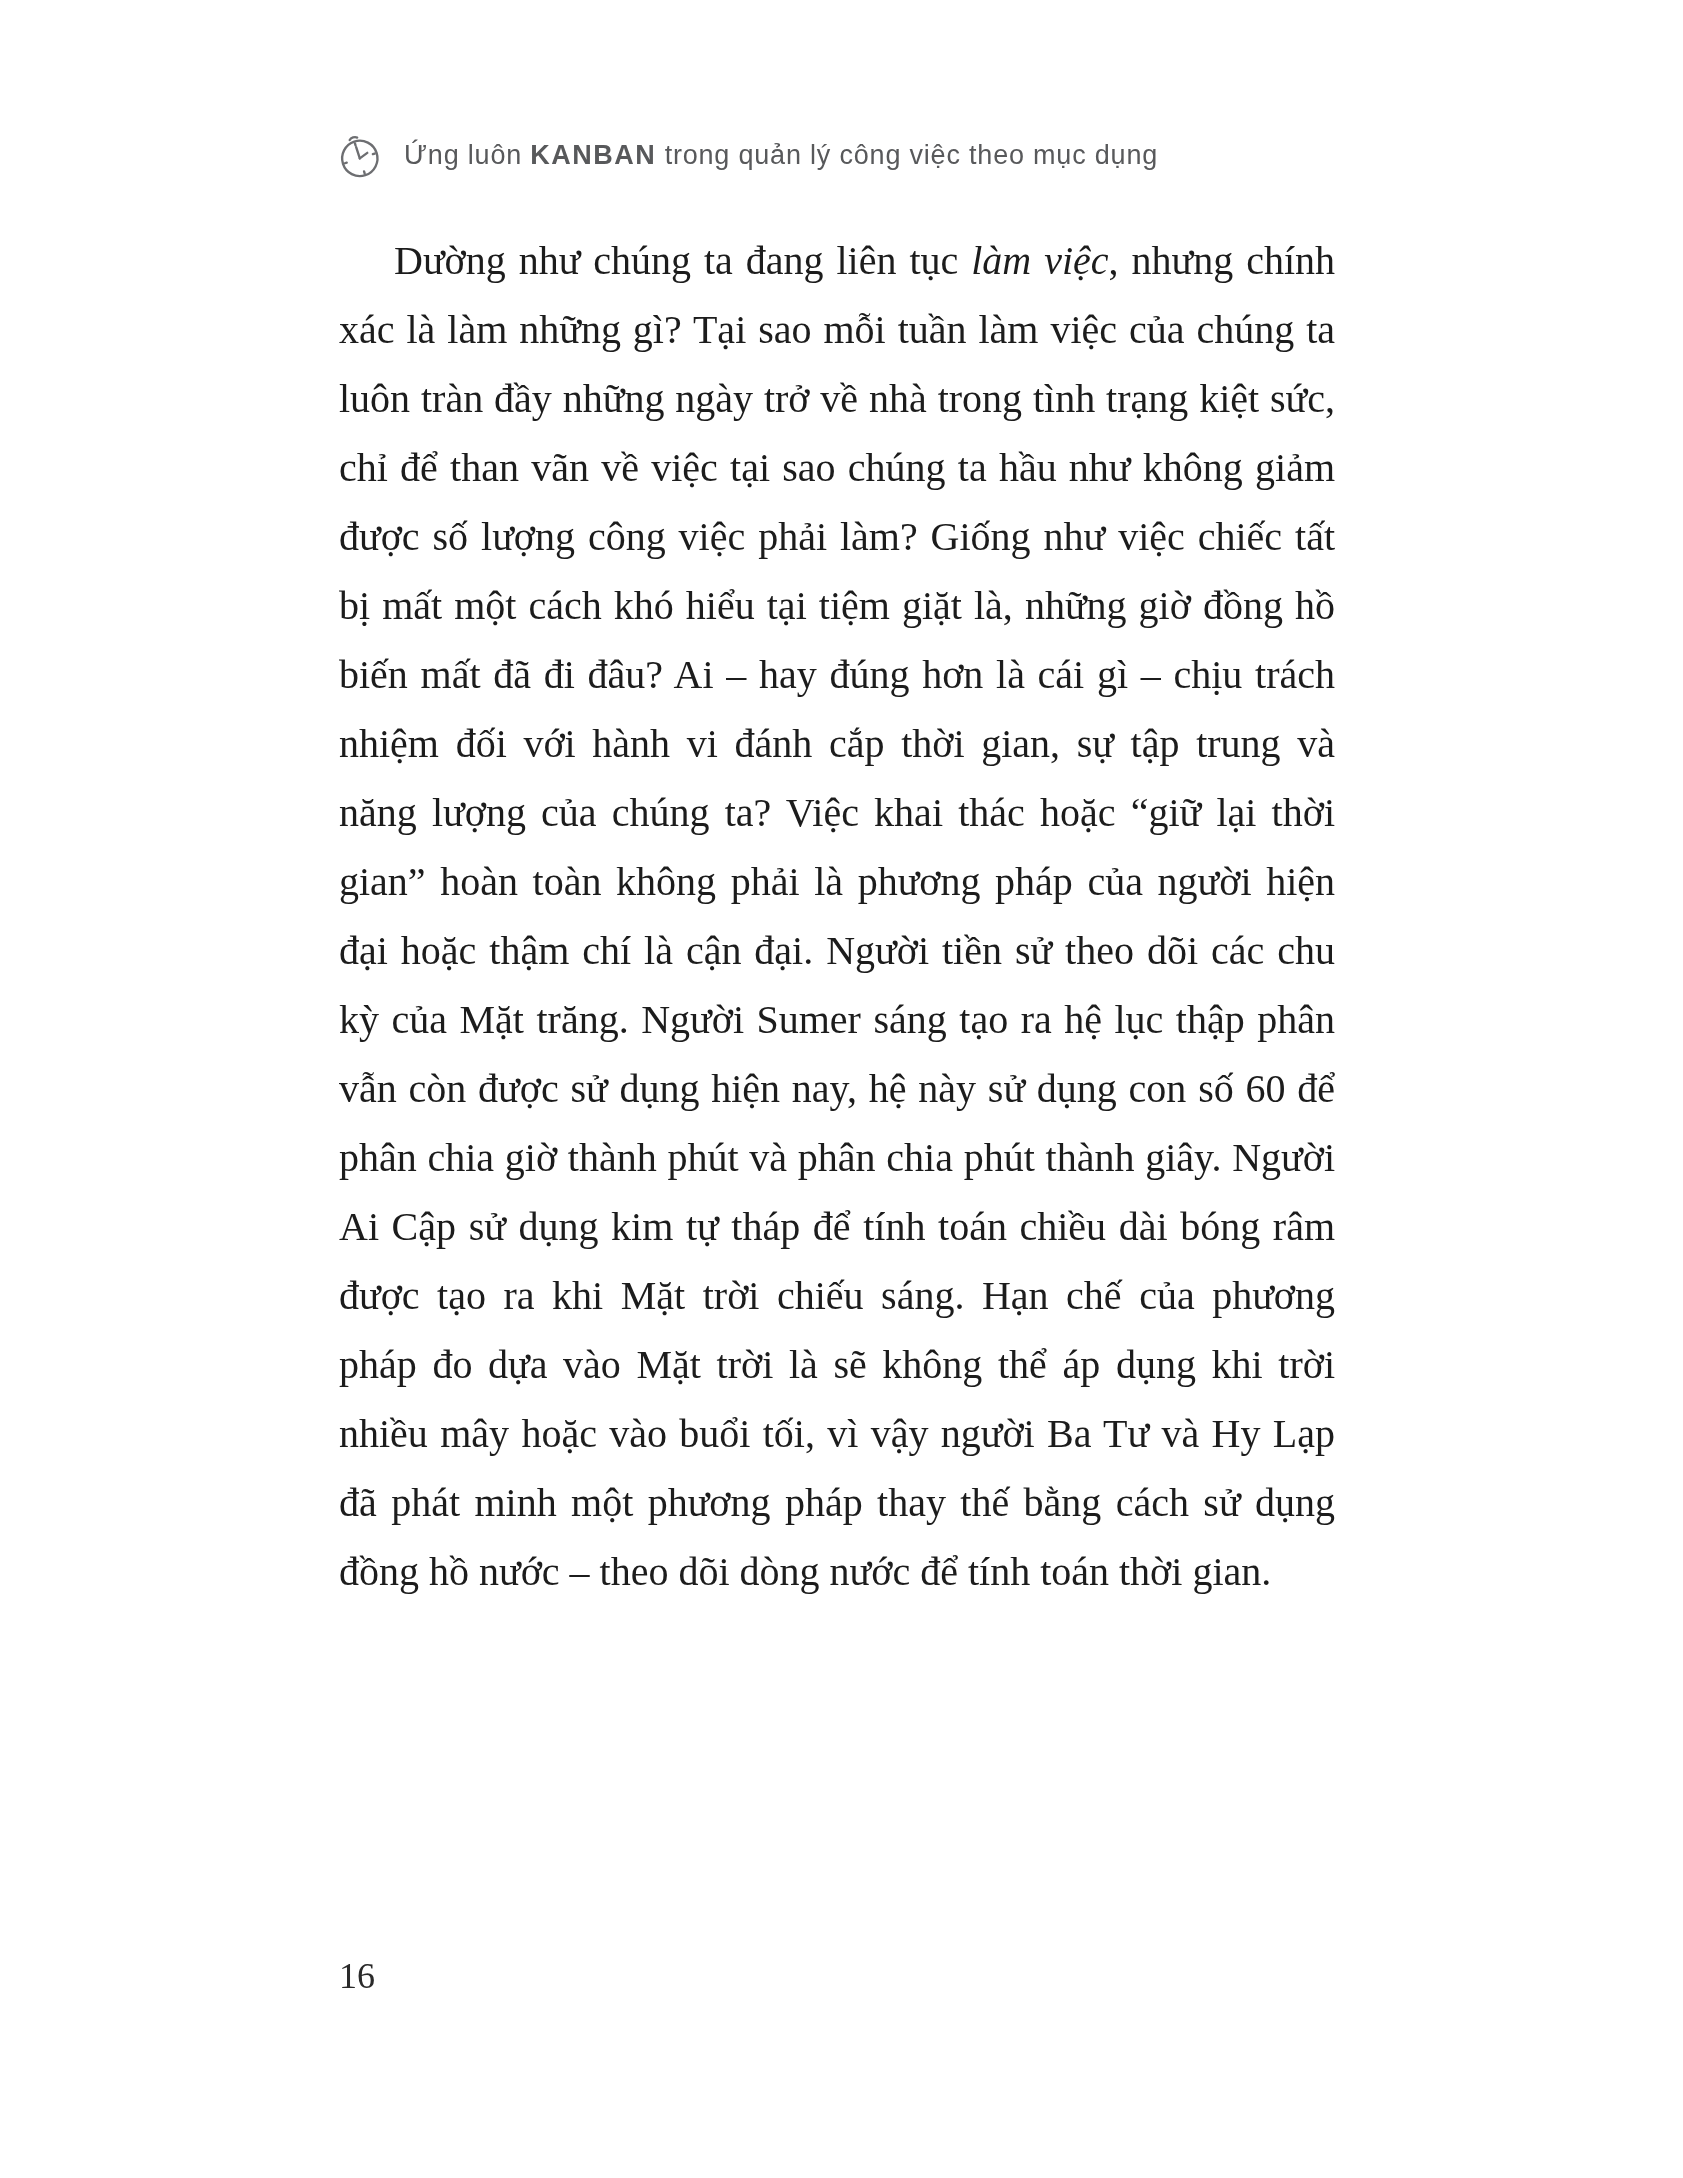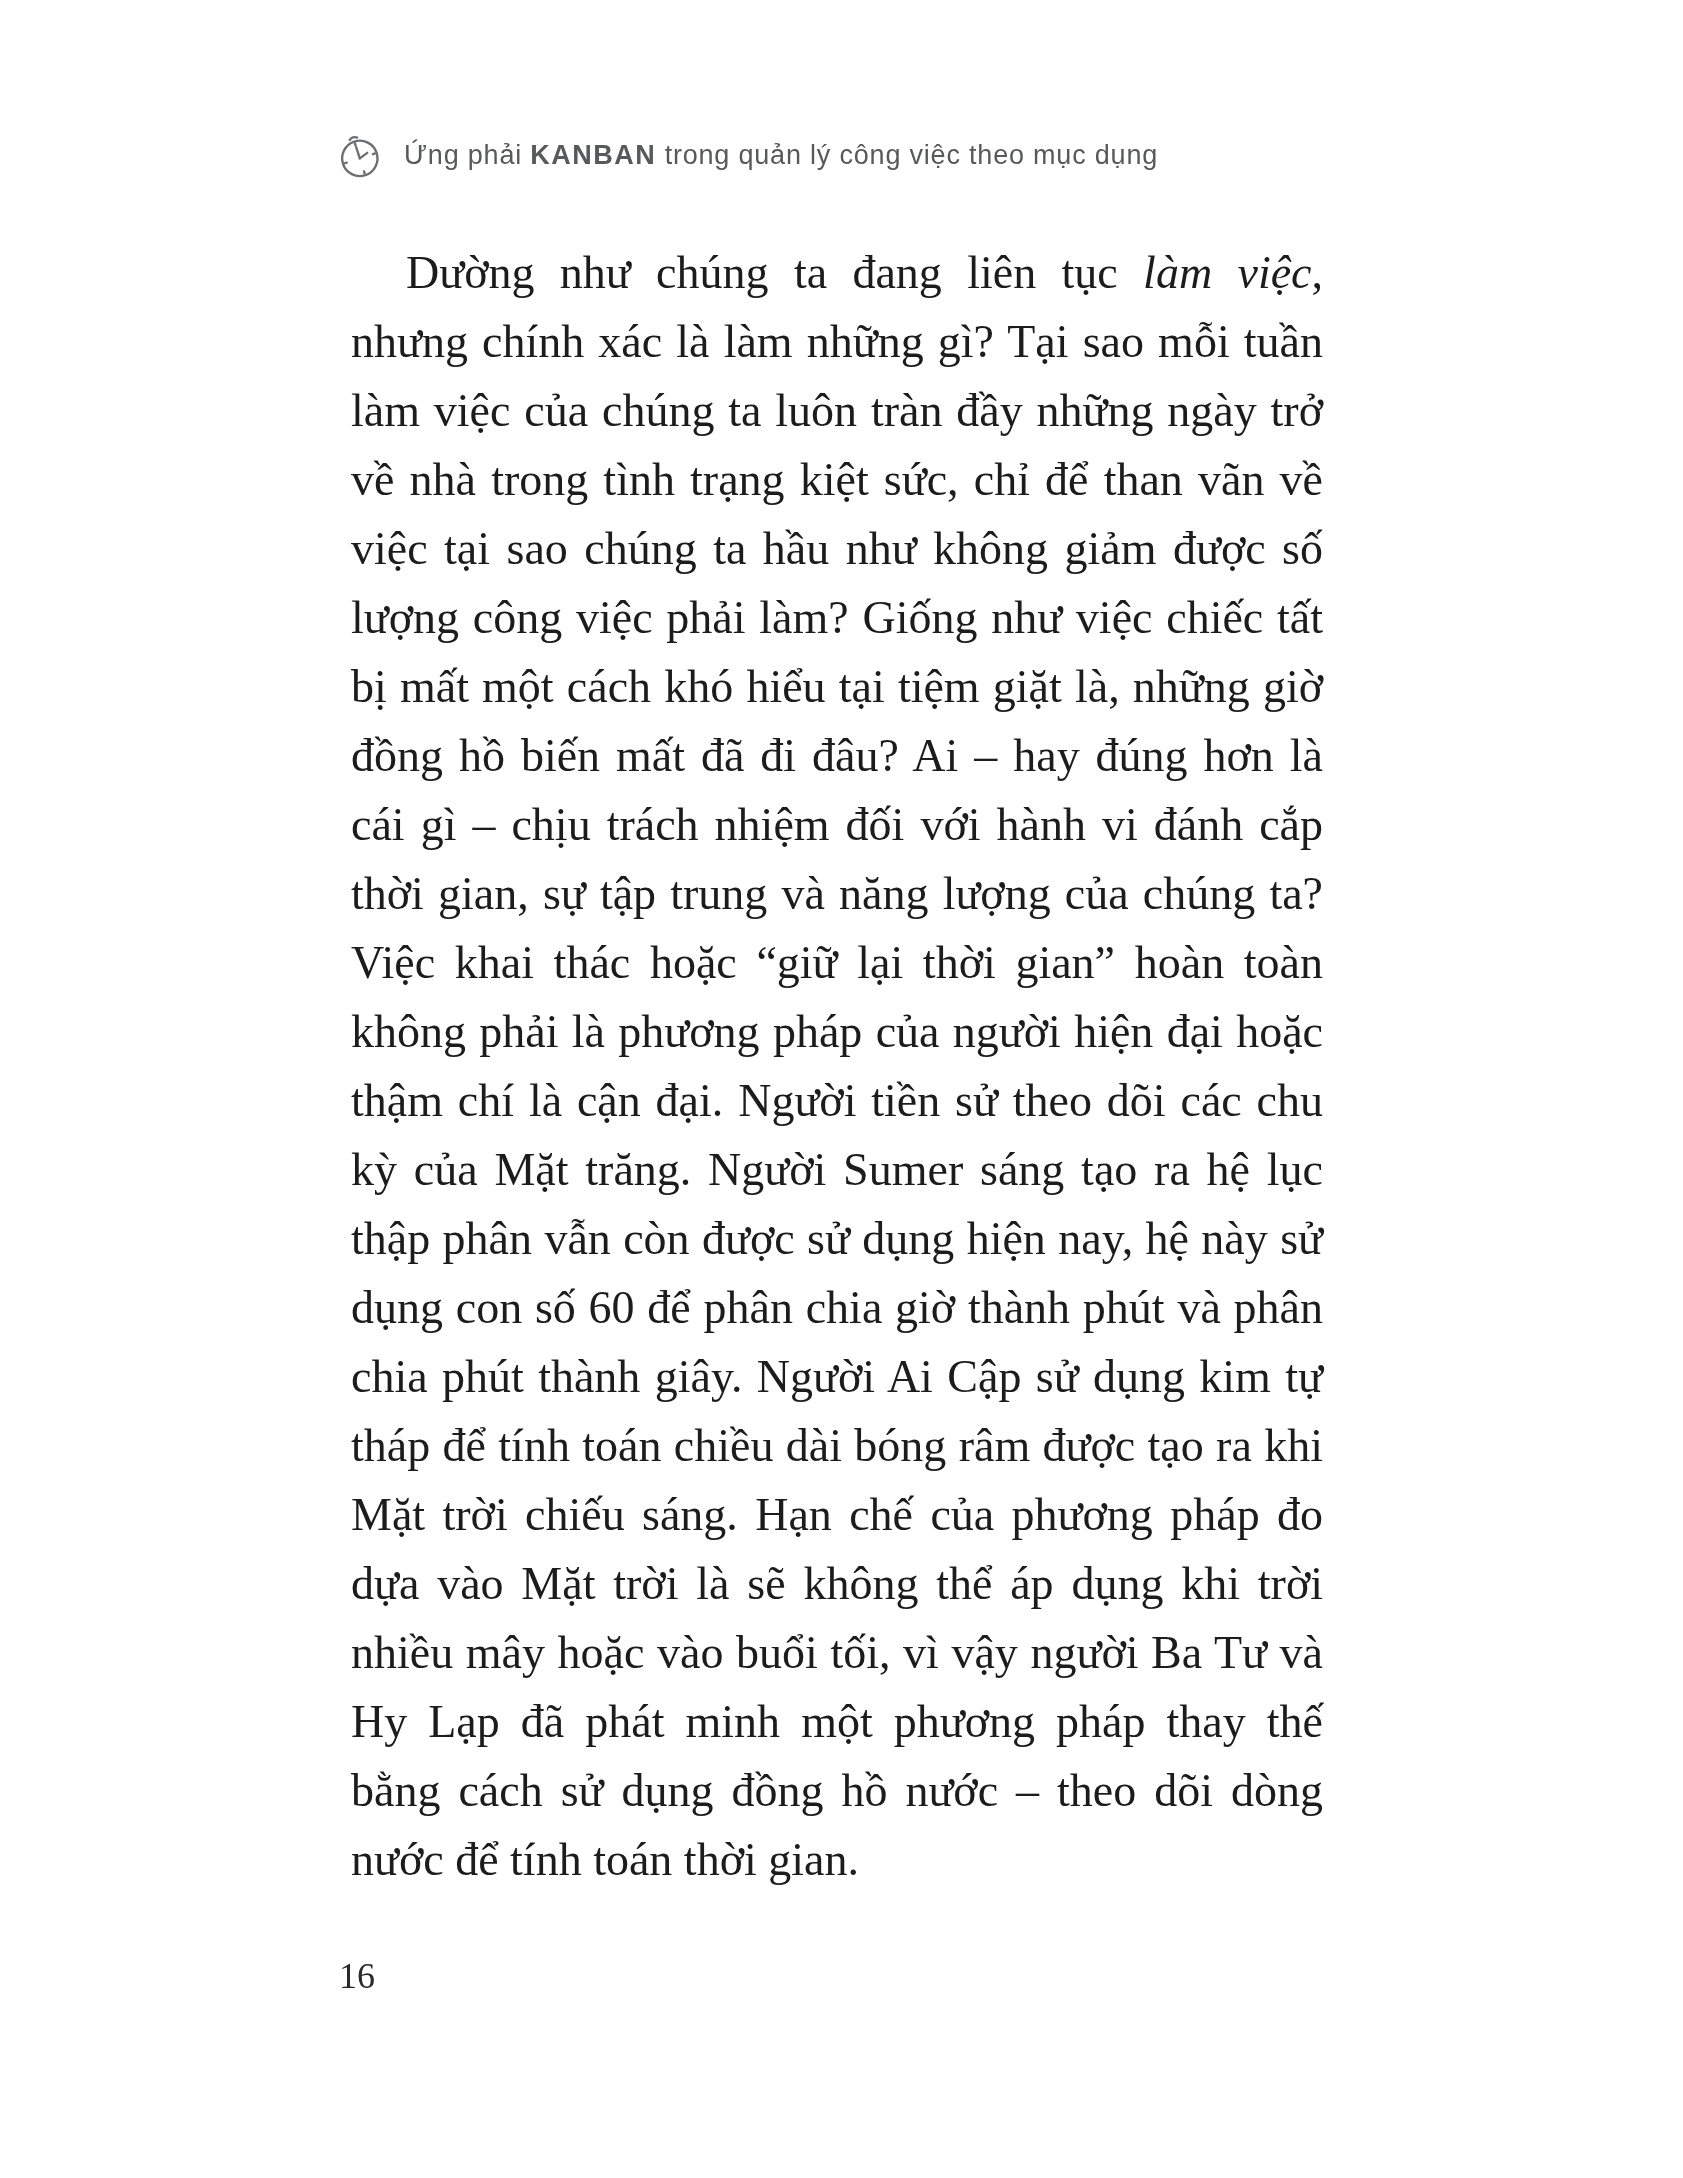--- a/index.html
+++ b/index.html
@@ -45,23 +45,23 @@
     margin-top: 20px;
   }
   
   .body-text {
     position: absolute;
     top: 226px;
     left: 339px;
     width: 996px;
   }
   .paragraph {
-    margin: 12px;
+    margin: 0;
     font-family: "Liberation Serif", serif;
-    font-size: 46px;
+    font-size: 40px;
     line-height: 69px;
     color: #1c1c1c;
     text-align: justify;
     text-indent: 55px;
   }
   .paragraph em {
     font-style: italic;
   }
   
   .page-number {
@@ -86,21 +86,21 @@
           <path d="M27 30 L27 18"></path>
           <path d="M27 30 L36 27"></path>
           <path d="M27 14 l0 2"></path>
           <path d="M27 44 l0 2"></path>
           <path d="M11 30 l2 0"></path>
           <path d="M41 30 l2 0"></path>
           <path d="M23 9 a5 3.5 0 0 1 8 0"></path>
         </g>
       </svg>
     </span>
-    <span class="header-title"><span>Ứng phải </span><span class="brand">KANBAN</span><span> trong quản lý công việc theo mục dụng</span></span>
+    <span class="header-title"><span>Ứng luôn </span><span class="brand">KANBAN</span><span> trong quản lý công việc theo mục dụng</span></span>
   </header>
 
   <main class="body-text">
     <p class="paragraph"><span>Dường như chúng ta đang liên tục </span><em>làm việc</em><span>, nhưng chính xác là làm những gì? Tại sao mỗi tuần làm việc của chúng ta luôn tràn đầy những ngày trở về nhà trong tình trạng kiệt sức, chỉ để than vãn về việc tại sao chúng ta hầu như không giảm được số lượng công việc phải làm? Giống như việc chiếc tất bị mất một cách khó hiểu tại tiệm giặt là, những giờ đồng hồ biến mất đã đi đâu? Ai – hay đúng hơn là cái gì – chịu trách nhiệm đối với hành vi đánh cắp thời gian, sự tập trung và năng lượng của chúng ta? Việc khai thác hoặc “giữ lại thời gian” hoàn toàn không phải là phương pháp của người hiện đại hoặc thậm chí là cận đại. Người tiền sử theo dõi các chu kỳ của Mặt trăng. Người Sumer sáng tạo ra hệ lục thập phân vẫn còn được sử dụng hiện nay, hệ này sử dụng con số 60 để phân chia giờ thành phút và phân chia phút thành giây. Người Ai Cập sử dụng kim tự tháp để tính toán chiều dài bóng râm được tạo ra khi Mặt trời chiếu sáng. Hạn chế của phương pháp đo dựa vào Mặt trời là sẽ không thể áp dụng khi trời nhiều mây hoặc vào buổi tối, vì vậy người Ba Tư và Hy Lạp đã phát minh một phương pháp thay thế bằng cách sử dụng đồng hồ nước – theo dõi dòng nước để tính toán thời gian.</span></p>
   </main>
 
   <span class="page-number">16</span>
 
 </div>
 

